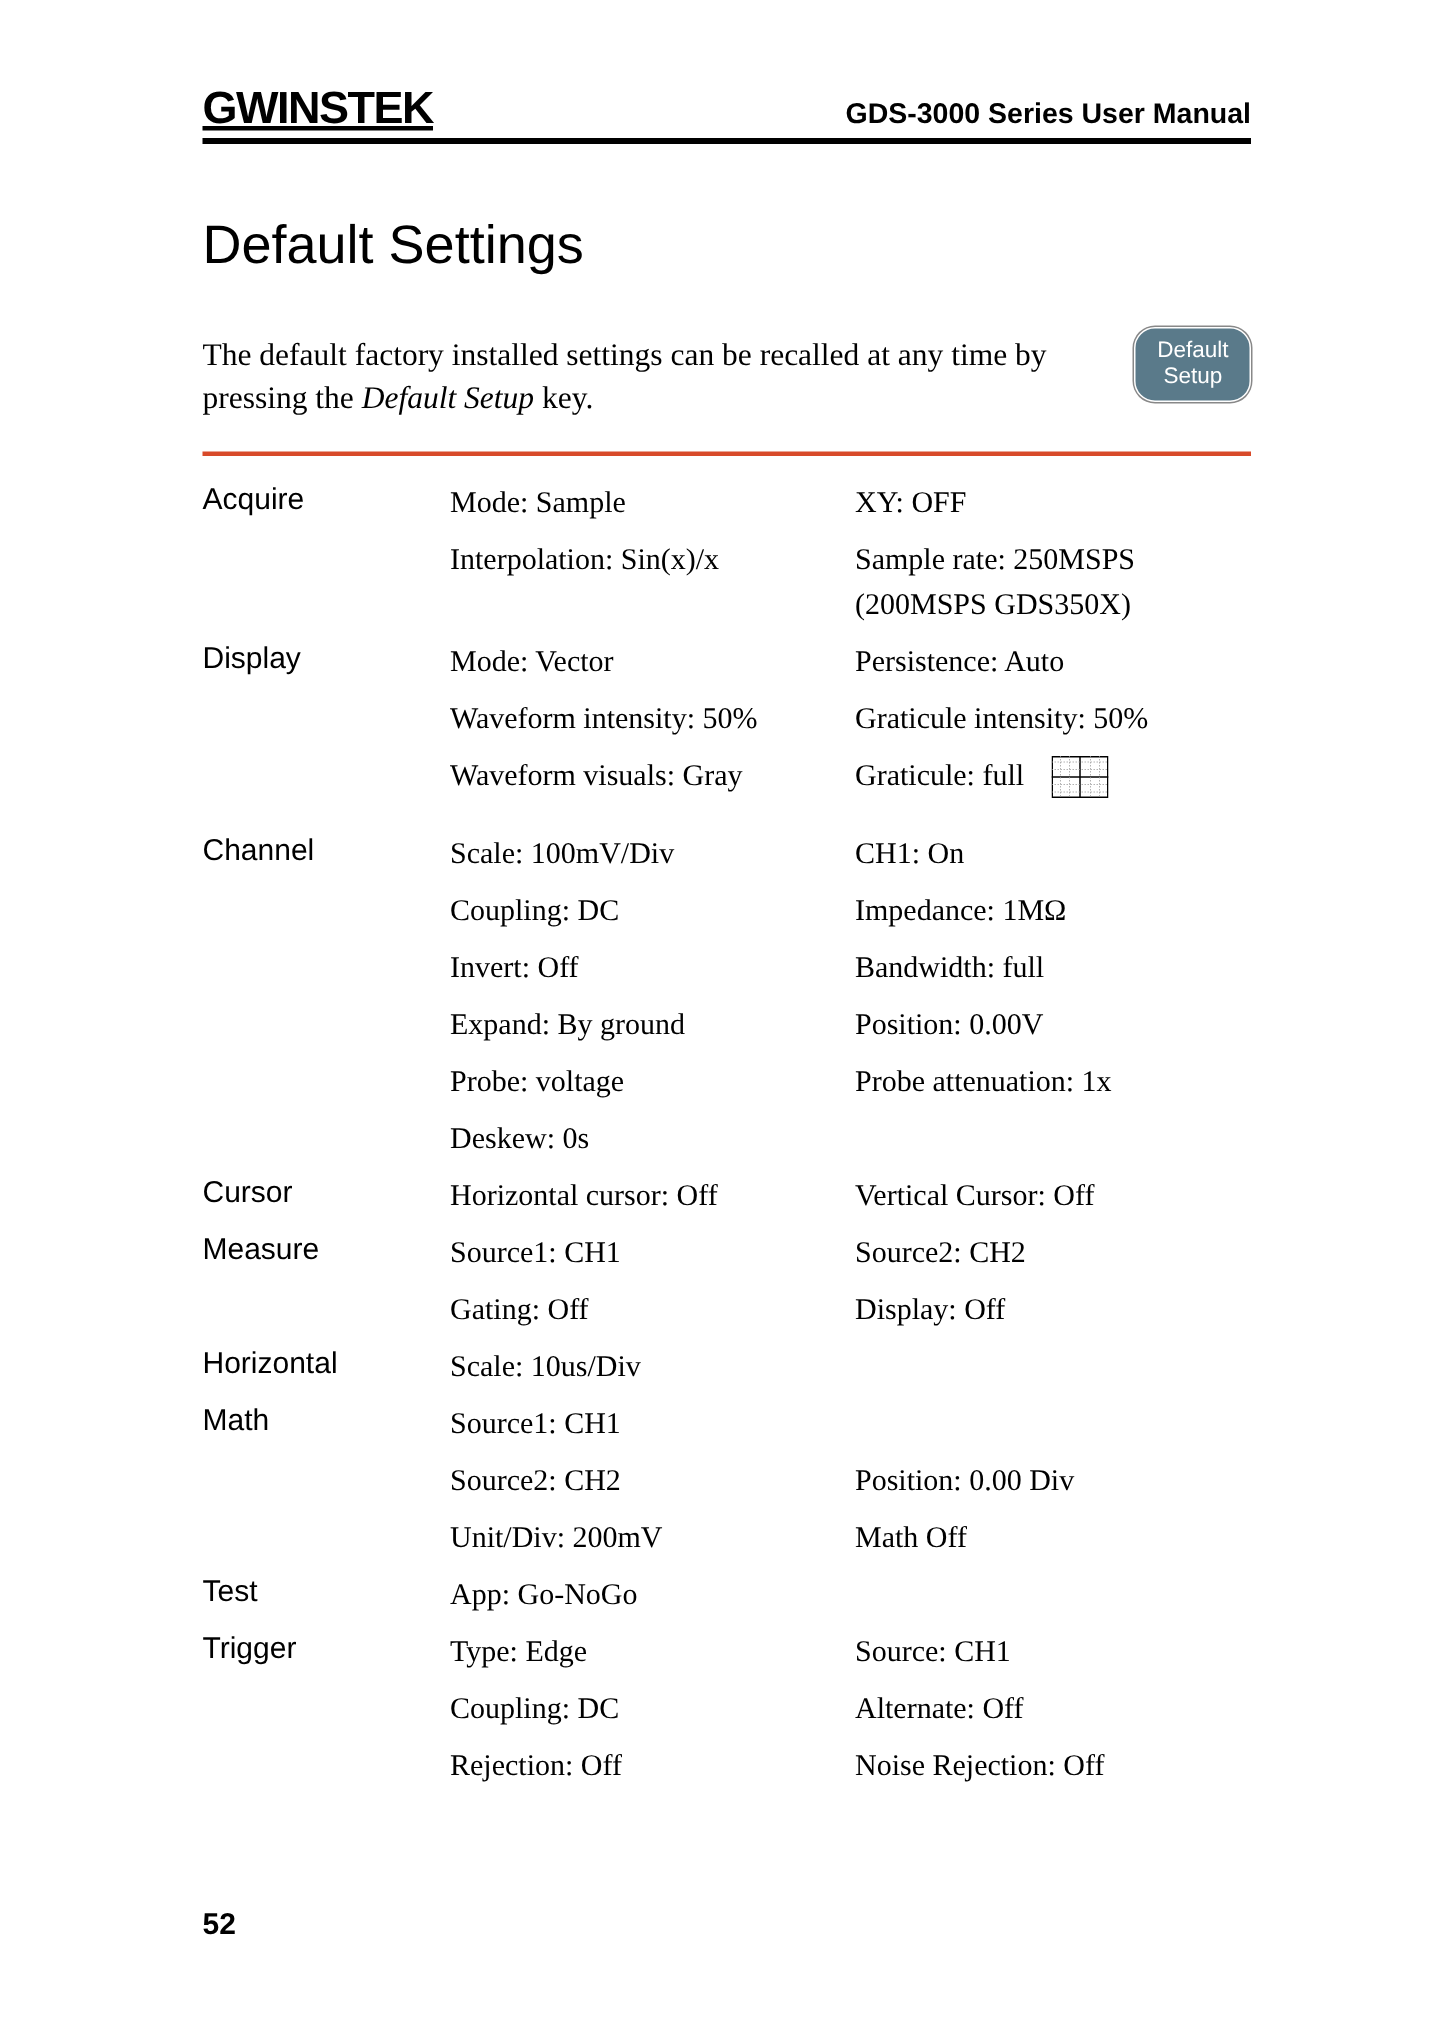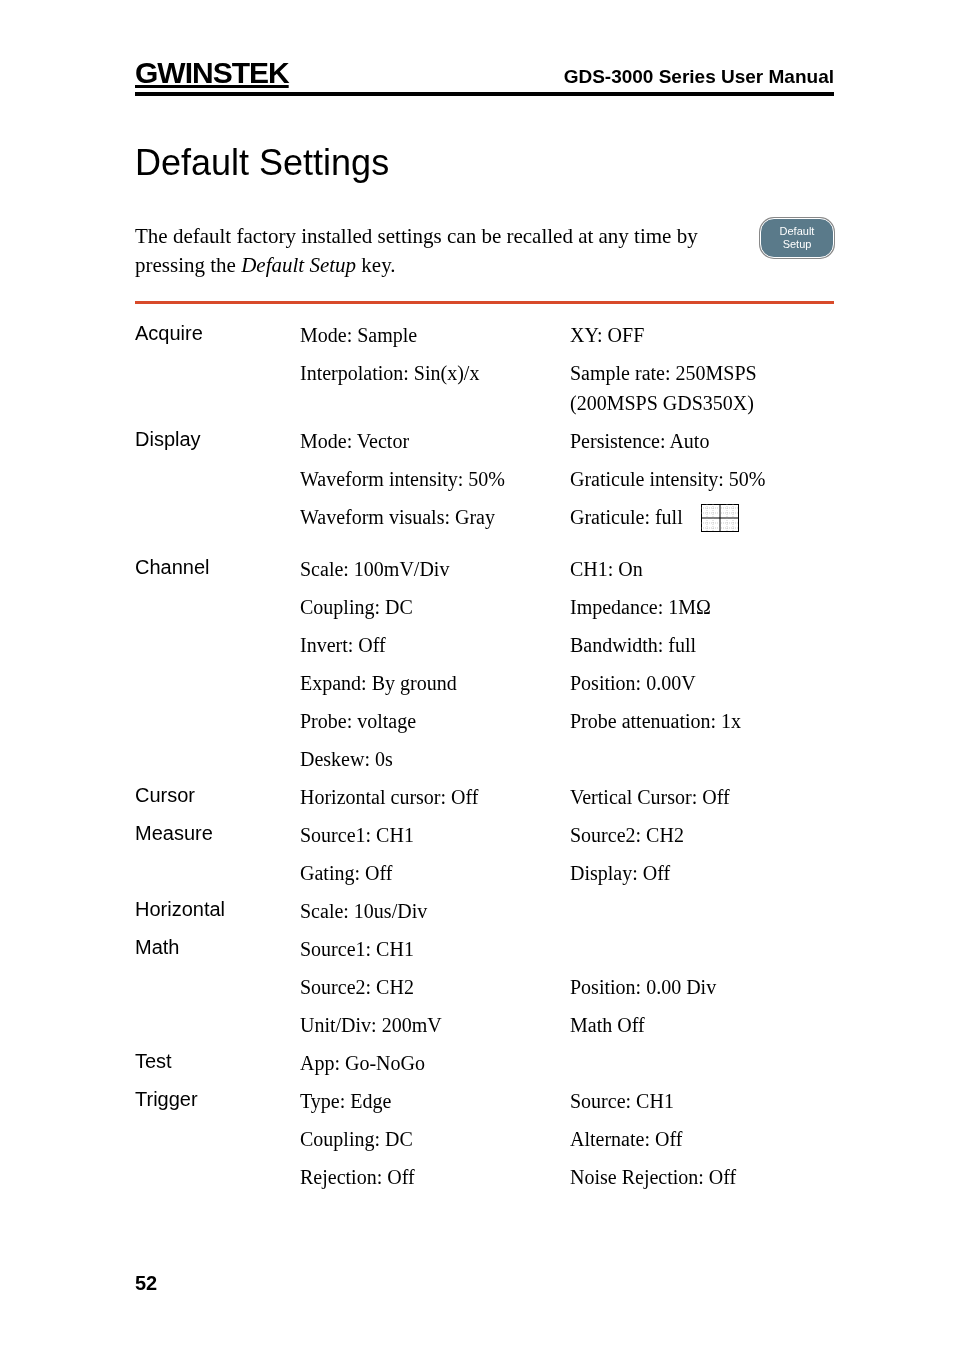--- a/index.html
+++ b/index.html
@@ -50,21 +50,21 @@
       flex: 1;
       padding-top: 4px;
     }
     .intro-text .italic { font-style: italic; }
     .key-btn {
       background: #5a7a8a;
       color: #fff;
       border-radius: 14px;
       padding: 6px 14px 7px;
       font-family: Arial, Helvetica, sans-serif;
-      font-size: 11px;
+      font-size: 15px;
       line-height: 1.15;
       text-align: center;
       min-width: 74px;
       border: 1px solid #fff;
       box-shadow: 0 0 0 1px #888;
     }
     .divider {
       border: none;
       border-top: 3px solid #d84a2a;
       margin-bottom: 16px;

